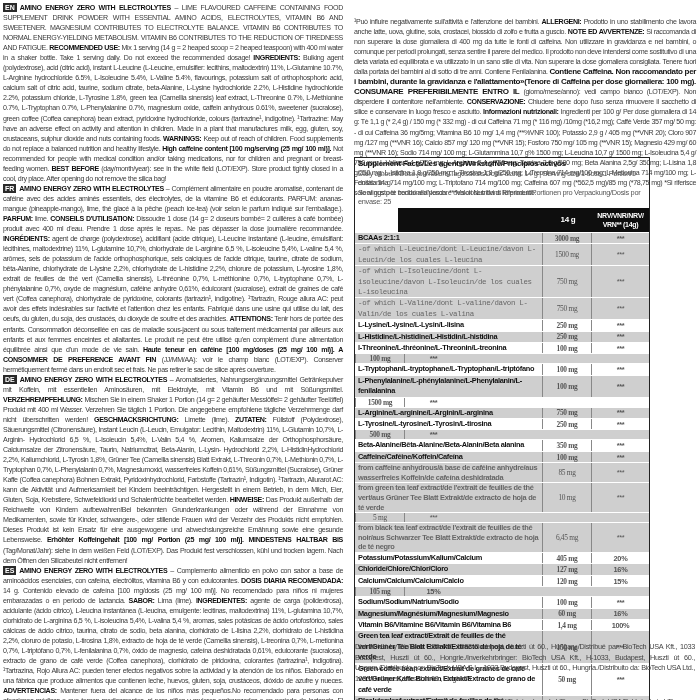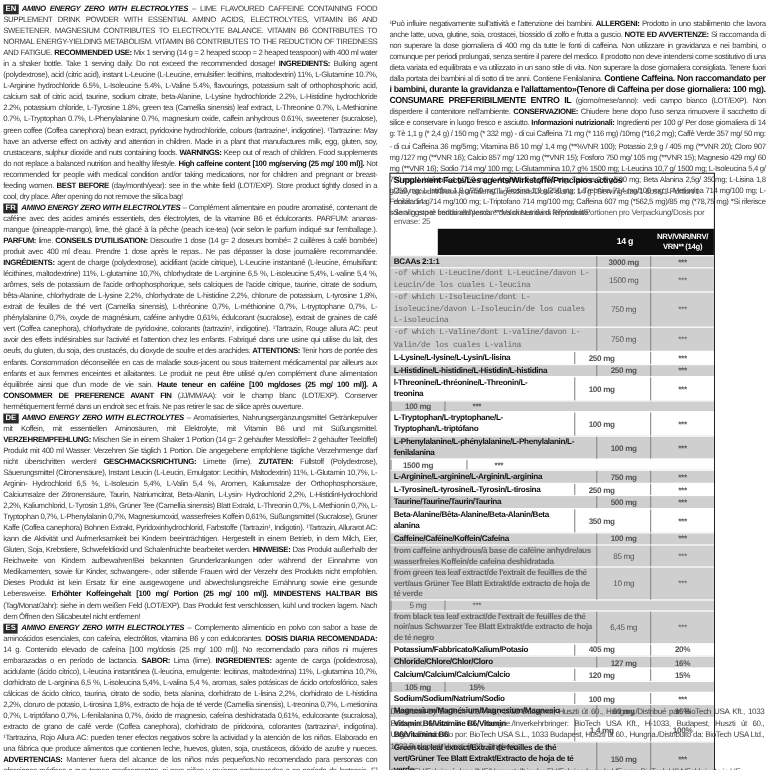--- a/index.html
+++ b/index.html
@@ -2,34 +2,34 @@
 <html><head>
 <meta charset="utf-8">
 <style>
   html, body { margin:0; padding:0; background:#fff; }
   body { width:700px; height:700px; overflow:hidden; position:relative; font-family:"Liberation Sans", sans-serif; color:#3a3a3a; }
   .col-left { position:absolute; left:3px; top:3px; width:340px; font-size:7.1px; line-height:10.05px; letter-spacing:-0.35px; text-align:justify; }
   .col-right { position:absolute; left:354px; top:17px; width:342px; font-size:7.1px; line-height:10.05px; letter-spacing:-0.35px; text-align:justify; }
   .sect { margin:0; }
   .lang { display:inline-block; background:#2a2a2a; color:#fff; font-weight:bold; font-size:7px; padding:0 2px; line-height:9px; margin-right:3px; letter-spacing:0; }
   b, .bold { font-weight:bold; color:#111; }
-  .title { font-weight:bold; color:#111;font-style:italic; }
+  .title { font-weight:bold; color:#111; }
   .facts { position:absolute; left:354px; top:157px; width:296px; border:1.5px solid #222; box-sizing:border-box; font-size:7.4px; letter-spacing:-0.3px; }
   .facts-head { padding:1px 3px 1px 3px; line-height:9.6px; color:#555; }
   .facts-head .h { font-weight:bold; color:#111; font-size:8px; }
   .facts-colhead { display:flex; background:#0e0e0e; color:#fff; font-weight:bold; height:24px; align-items:center;margin-left:43px; }
   .facts-colhead .c1 { flex:1; }
   .facts-colhead .c2 { width:48px; text-align:center; font-size:8px; }
   .facts-colhead .c3 { width:57px; text-align:center; font-size:7px; line-height:9px; }
   .row { display:flex; border-top:1px solid #fff; align-items:stretch; }
   .row .n { flex:1; padding:0 3px; line-height:10.4px; display:flex; flex-direction:column; justify-content:center; }
-  .row .v { width:48px; text-align:center; border-left:1px solid #888; display:flex; align-items:center; justify-content:center; color:#555; }
+  .row .v { width:48px; text-align:center; border-left:1px solid #888; display:flex; align-items:center; justify-content:center; color:#555;font-family:Liberation Serif, serif; }
   .row .r { width:57px; text-align:center; border-left:1px solid #888; display:flex; align-items:center; justify-content:center; color:#555; }
   .row.g { background:#cfcfcf; }
-  .row.w { background:#fff;gap:20px; }
+  .row.w { background:#fff; }
   .row.bold .n { font-weight:bold; color:#111; }
   .row.sub .n { color:#666; font-weight:normal;font-family:Liberation Mono, monospace; }
   .row.sub2 .n { color:#666; font-weight:bold; line-height:9.6px; }
   .facts-foot { border-top:1.5px solid #222; padding:1px 3px; line-height:9.6px; color:#555; font-size:7px; }
   .distrib { position:absolute; left:355px; top:642px; width:340px; font-size:7.3px; line-height:10.6px; letter-spacing:-0.3px; color:#444; text-align:justify; }
   .origin { margin-top:13px; }
 </style>
 </head>
 <body>
 
@@ -124,21 +124,20 @@
         <div class="n">L-Arginine/L-arginine/L-Arginin/L-arginina</div>
         <div class="v">750 mg</div>
         <div class="r">***</div>
       </div>
       <div class="row w bold">
         <div class="n">L-Tyrosine/L-tyrosine/L-Tyrosin/L-tirosina</div>
         <div class="v">250 mg</div>
         <div class="r">***</div>
       </div>
       <div class="row g bold">
-        <div class="n">Taurine/Taurine/Taurin/Taurina</div>
         <div class="v">500 mg</div>
         <div class="r">***</div>
       </div>
       <div class="row w bold">
         <div class="n">Beta-Alanine/Bêta-Alanine/Beta-Alanin/Beta alanina</div>
         <div class="v">350 mg</div>
         <div class="r">***</div>
       </div>
       <div class="row g bold">
         <div class="n">Caffeine/Caféine/Koffein/Cafeína</div>
@@ -158,21 +157,21 @@
       <div class="row g sub2">
         <div class="v">5 mg</div>
         <div class="r">***</div>
       </div>
       <div class="row g sub2">
         <div class="n">from black tea leaf extract/de l'extrait de feuilles de thé noir/aus Schwarzer Tee Blatt Extrakt/de extracto de hoja de té negro</div>
         <div class="v">6,45 mg</div>
         <div class="r">***</div>
       </div>
       <div class="row w bold">
-        <div class="n">Potassium/Fabbricato/Kalium/Potasio</div>
+        <div class="n">Potassium/Potassium/Kalium/Calcium</div>
         <div class="v">405 mg</div>
         <div class="r">20%</div>
       </div>
       <div class="row g bold">
         <div class="n">Chloride/Chlore/Chlor/Cloro</div>
         <div class="v">127 mg</div>
         <div class="r">16%</div>
       </div>
       <div class="row w bold">
         <div class="n">Calcium/Calcium/Calcium/Calcio</div>

